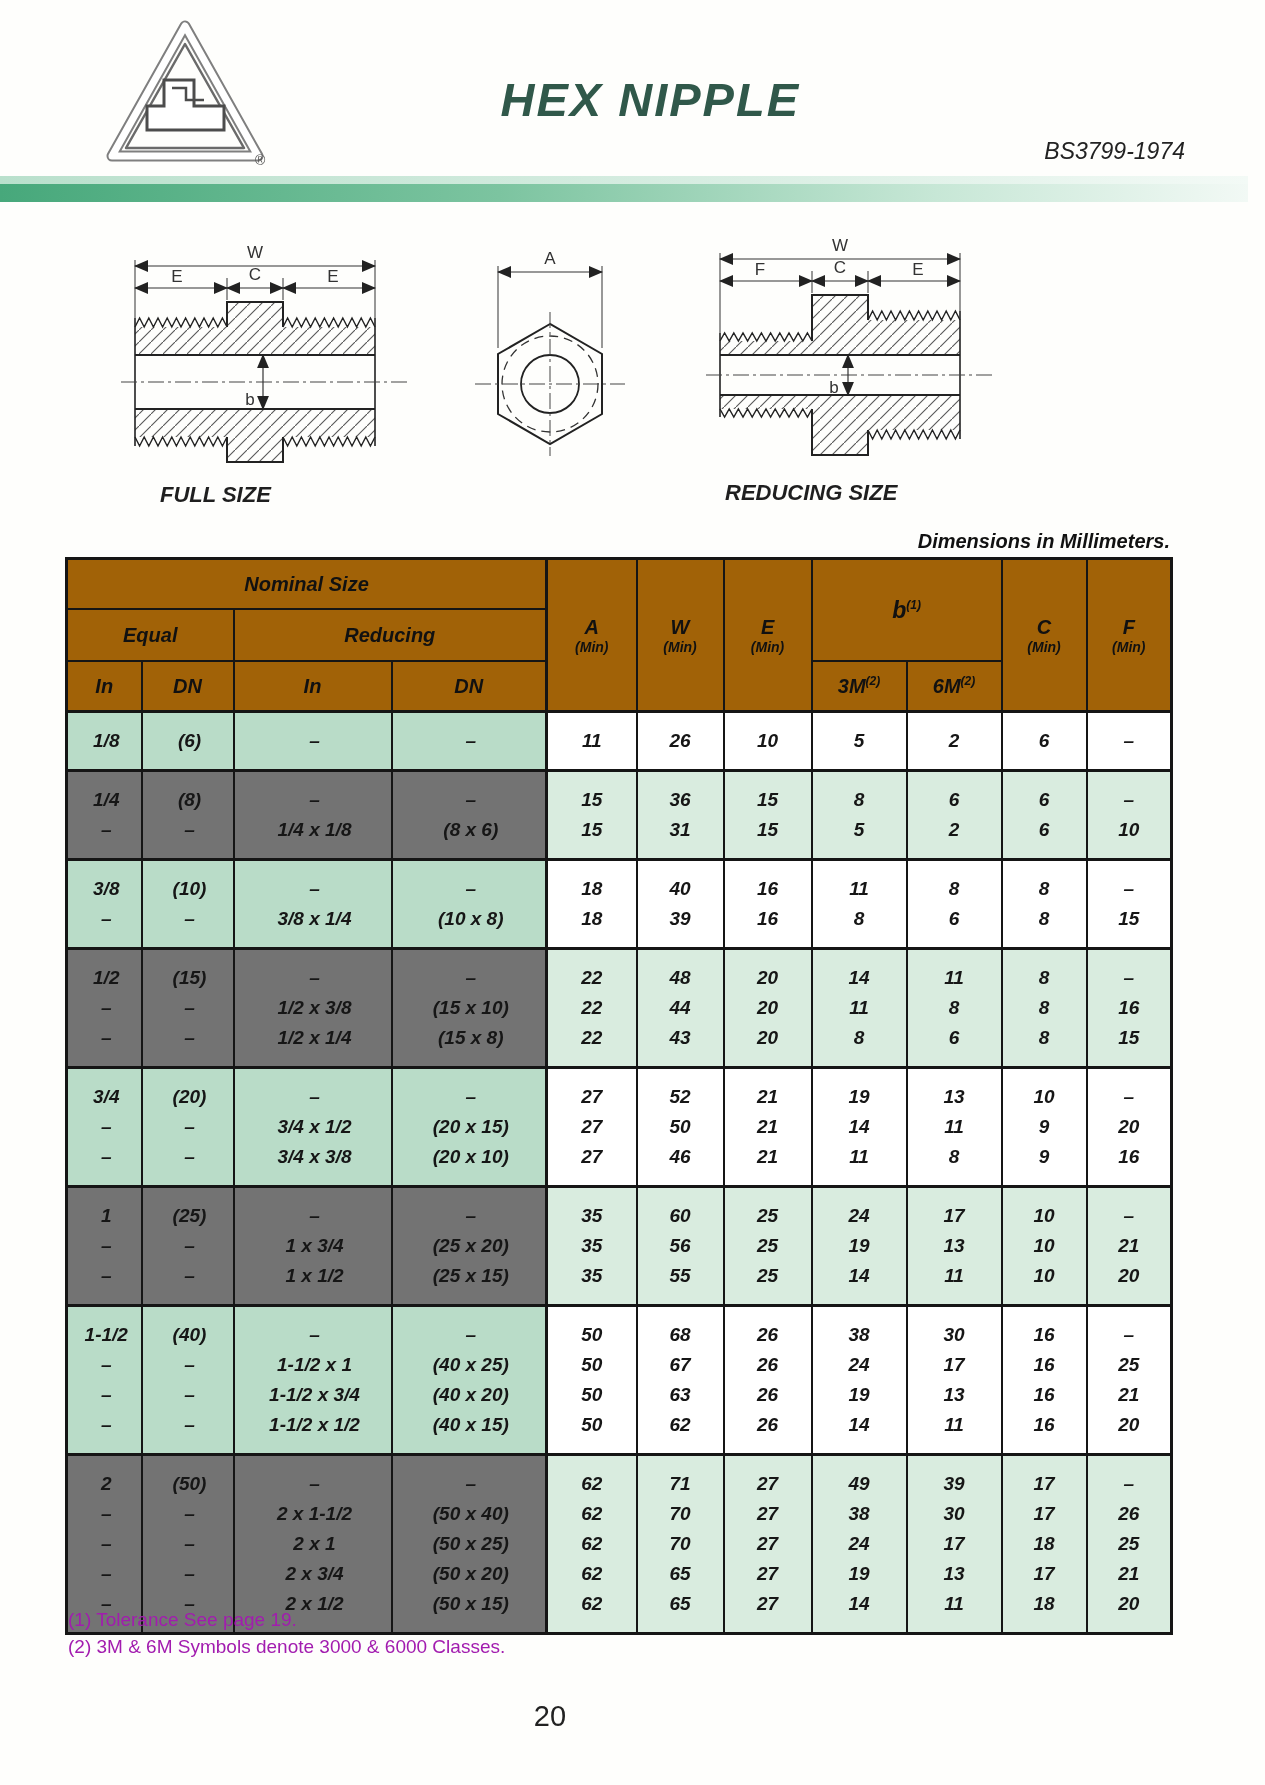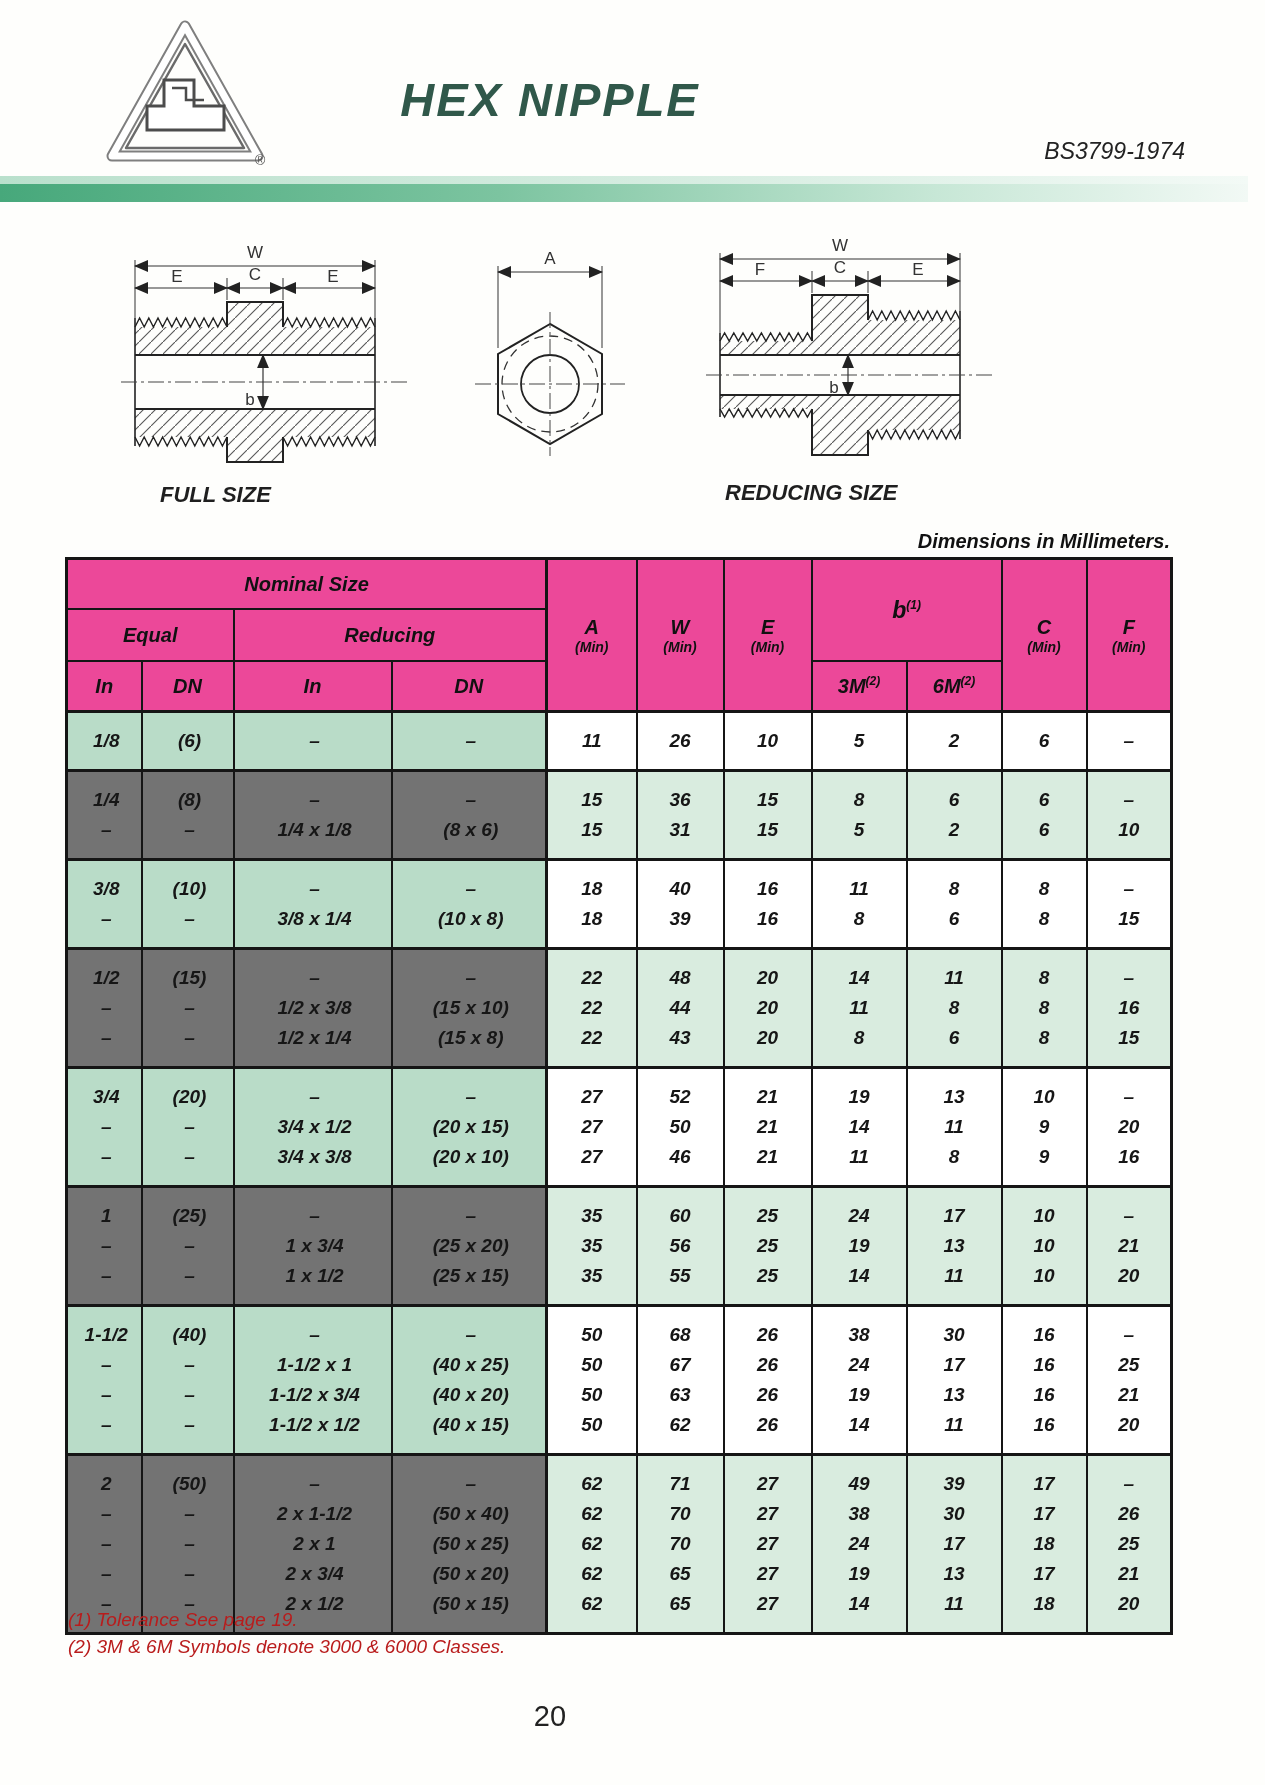--- a/index.html
+++ b/index.html
@@ -4,21 +4,21 @@
 <style>
   html,body{margin:0;padding:0;background:#e8e8e8;}
   .page{
     position:relative;width:1265px;height:1785px;margin:0 auto;
     background:#fefefc;overflow:hidden;
     font-family:"Liberation Sans",sans-serif;color:#1a1a1a;
   }
   
   .logo-wrap{position:absolute;left:100px;top:18px;width:175px;height:150px;}
   .page-title{
-    position:absolute;left:300px;top:72px;width:500px;text-align:center;
+    position:absolute;left:300px;top:72px;width:500px;text-align:right;
     font-size:47px;font-weight:bold;font-style:italic;letter-spacing:2px;
     color:#30584a;
   }
   .standard{
     position:absolute;left:800px;top:138px;width:385px;text-align:right;
     font-size:23px;font-style:italic;color:#222;
   }
   .greenbar{position:absolute;left:0;top:176px;width:1248px;height:26px;}
   .bar-top{height:8px;background:linear-gradient(90deg,#b9e0cc,#d9eee3 60%,#f3faf6);}
   .bar-bottom{height:18px;background:linear-gradient(90deg,#47a87b,#7cc4a0 40%,#c7e7d6 75%,#f2f9f5);}
@@ -34,41 +34,41 @@
   
   .spec-table{
     position:absolute;left:65px;top:557px;width:1105px;
     border-collapse:collapse;table-layout:fixed;
     border:3px solid #151515;
     font-style:italic;
   }
   .spec-table th,.spec-table td{
     border:2px solid #151515;text-align:center;vertical-align:middle;
   }
-  .spec-table thead th{background:#ec4899;font-size:20px;font-weight:700;color:#111;}
+  .spec-table thead th{background:#a16207;font-size:20px;font-weight:700;color:#111;}
   .spec-table .h1 th{height:46px;}
   .spec-table .h2 th{height:48px;margin-top:14px;}
   .spec-table .h3 th{height:46px;}
   .spec-table th .big{font-size:20px;line-height:24px;}
   .spec-table th .small{font-size:14px;line-height:17px;font-weight:700;}
   .spec-table sup{font-size:12px;font-weight:700;}
   .spec-table .bcell{font-size:23px;margin-left:28px;}
   .divR{border-right:3px solid #151515 !important;}
   .spec-table tbody td{
     padding:13px 4px;font-size:19px;font-weight:700;color:#161616;background:#ffffff;
   }
   .spec-table tbody td div{line-height:30px;white-space:nowrap;}
   .spec-table tbody tr td{border-top:3px solid #151515;}
   .spec-table tbody td.nom{background:#b9dcc8;padding-left:8px;}
   .spec-table tbody tr.g-green td{background:#d9ecdf;}
   .spec-table tbody tr.g-green td.nom{background:#737373;}
   
   .footnotes{
     position:absolute;left:68px;top:1606px;
-    font-size:19px;font-style:italic;color:#b91c1c;line-height:27px;
+    font-size:19px;color:#a21caf;line-height:27px;
   }
   .page-number{
     position:absolute;left:480px;top:1700px;width:140px;text-align:center;
     font-size:29px;color:#222;
   }
   svg text{font-family:"Liberation Sans",sans-serif;}
 </style>
 </head>
 <body>
 

